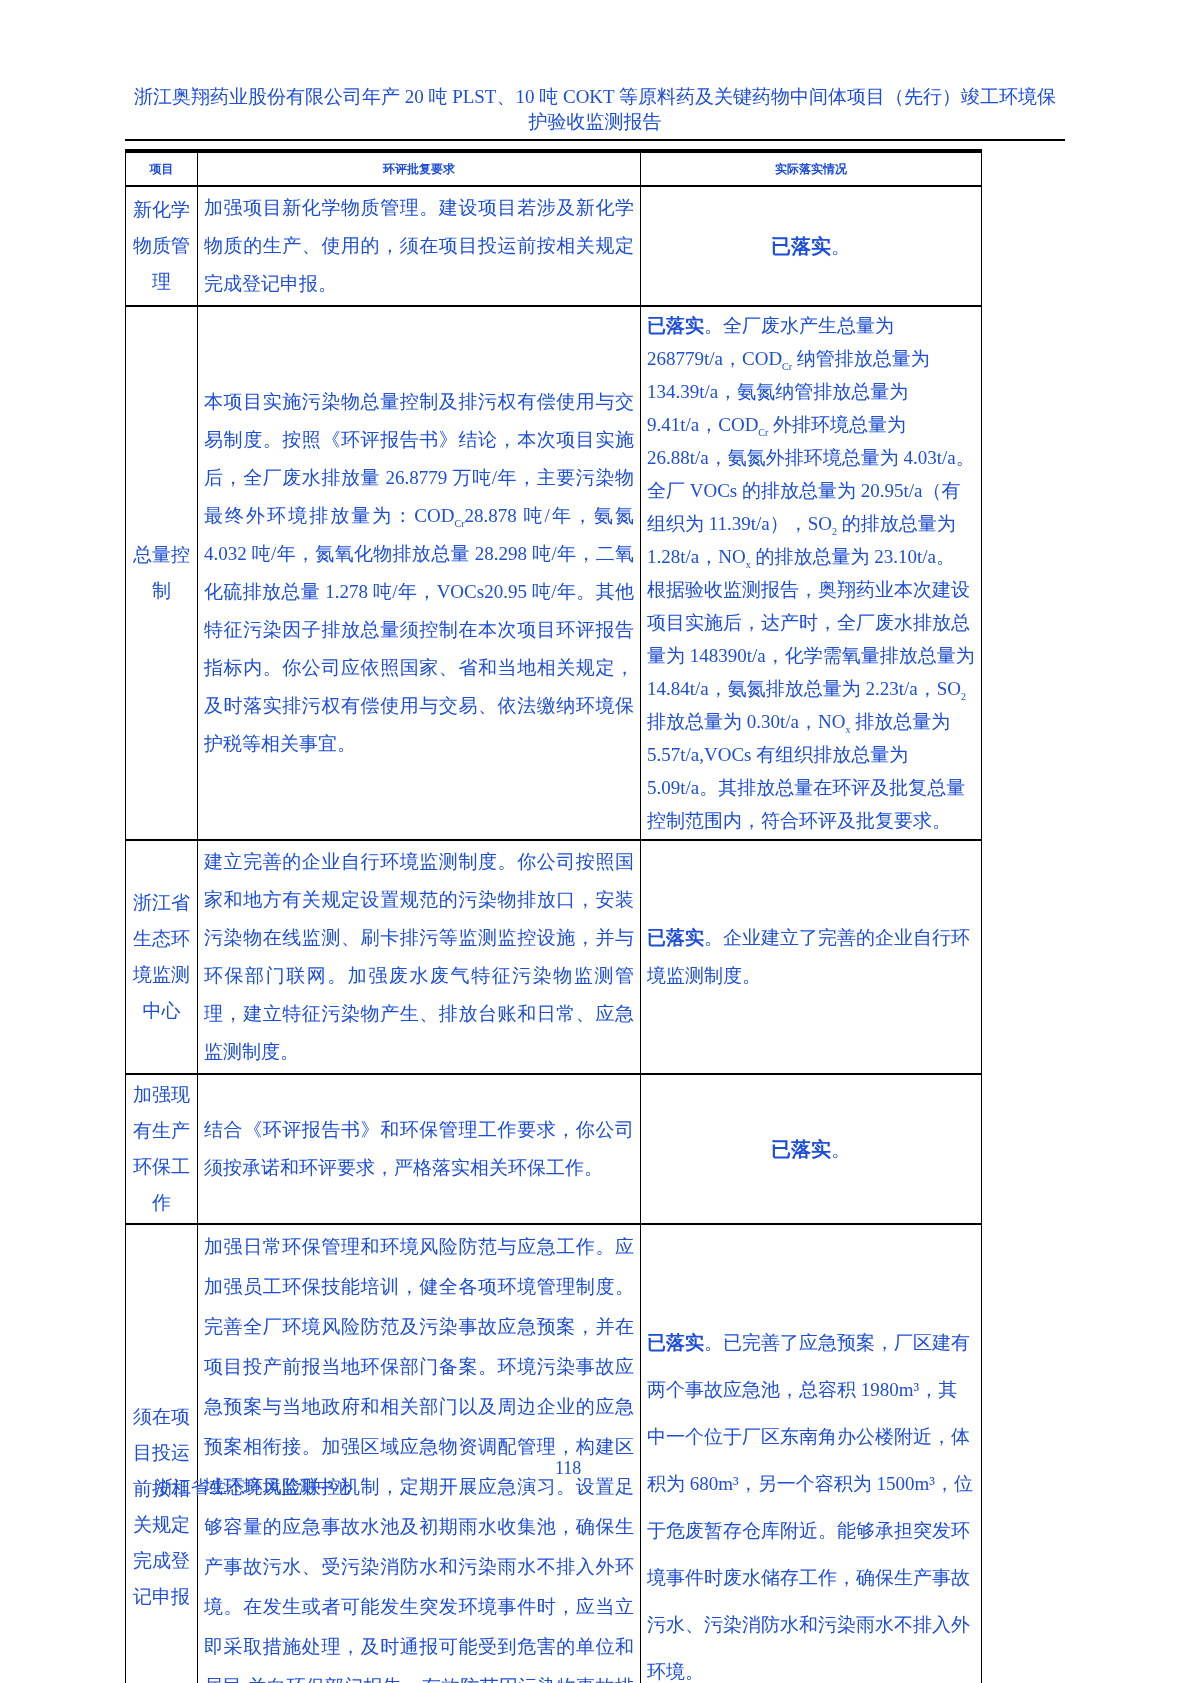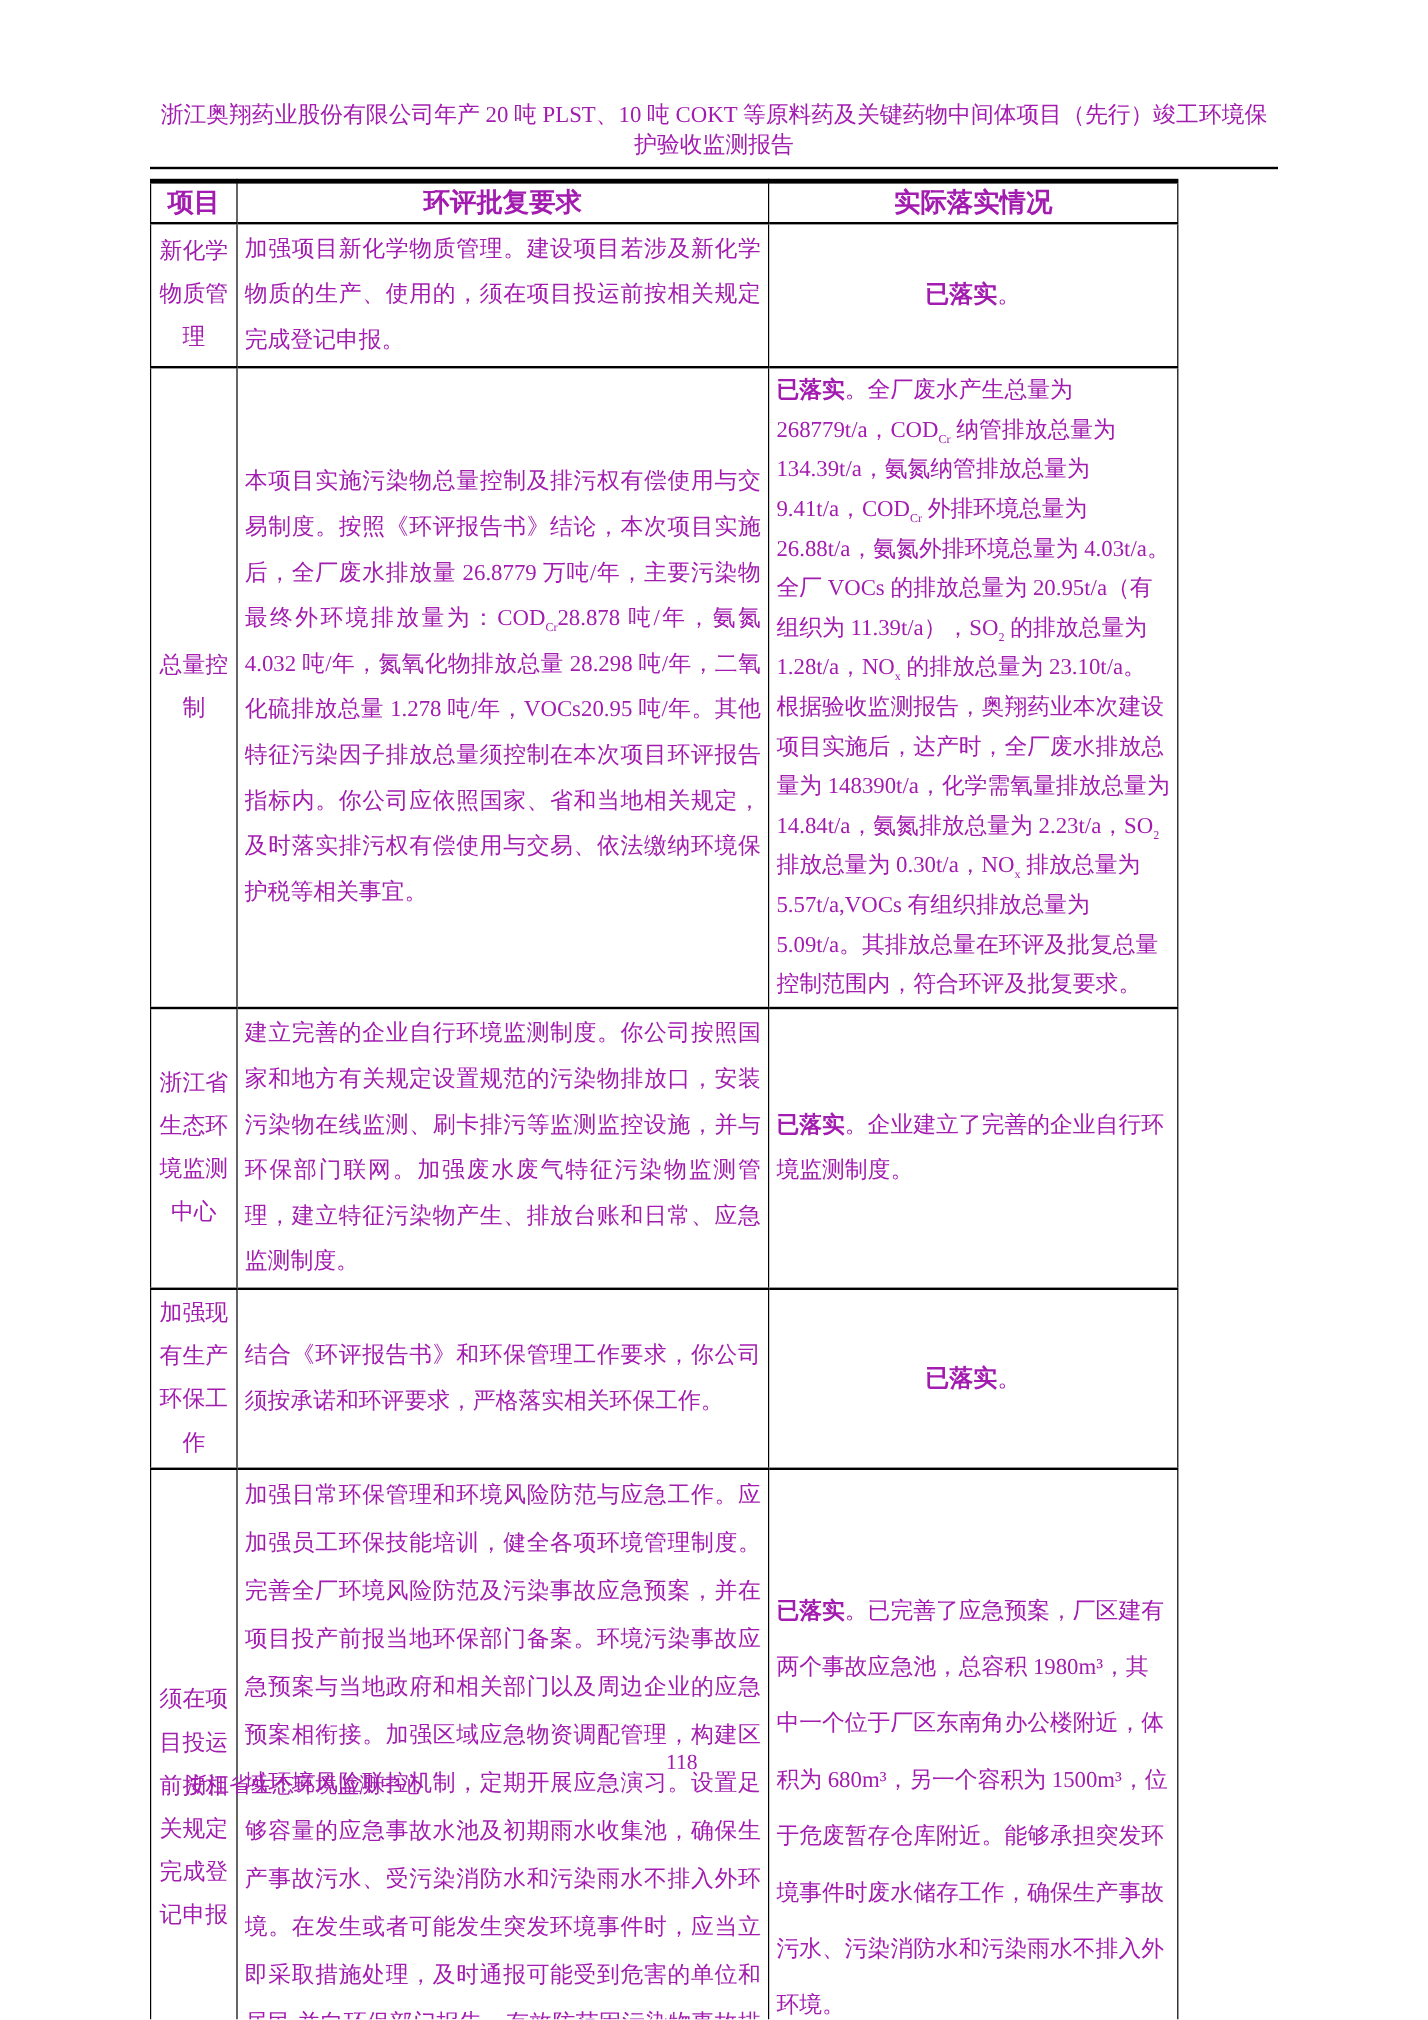--- a/index.html
+++ b/index.html
@@ -1,20 +1,20 @@
 <!DOCTYPE html>
 <html lang="zh"><head>
 <meta charset="utf-8">
 <style>
   html,body { margin:0; padding:0; background:#ffffff; }
   .page {
     position:relative;
     width:1190px; height:1683px;
     background:#ffffff;
-    color:#a21caf;
+    color:#1d4ed8;
     font-family:"Liberation Serif","DejaVu Serif",serif;
     overflow:hidden;
   }
   .content { position:absolute; left:125px; top:84px; width:940px; }
   .doc-header {
     text-align:center;
     font-size:19px;
     line-height:25px;
   }
   .header-rule { border-bottom:2px solid #000; margin-top:5px; }
@@ -31,21 +31,21 @@
   .review-table th, .review-table td {
     border-left:1px solid #000;
     border-right:1px solid #000;
     border-top:2px solid #000;
     border-bottom:2px solid #000;
     vertical-align:middle;
     padding:2px 6px;
   }
   .review-table th {
     font-weight:bold;
-    font-size:22px;
+    font-size:12px;
     height:32px;
     text-align:center;
     padding:0 4px;
   }
   .col-item { width:72px; }
   .col-req  { width:443px; }
   .col-impl { width:341px; }
 
   .item-cell { text-align:center; padding:2px 3px; line-height:36px; }
   .req-cell  { text-align:justify; line-height:38px; }

